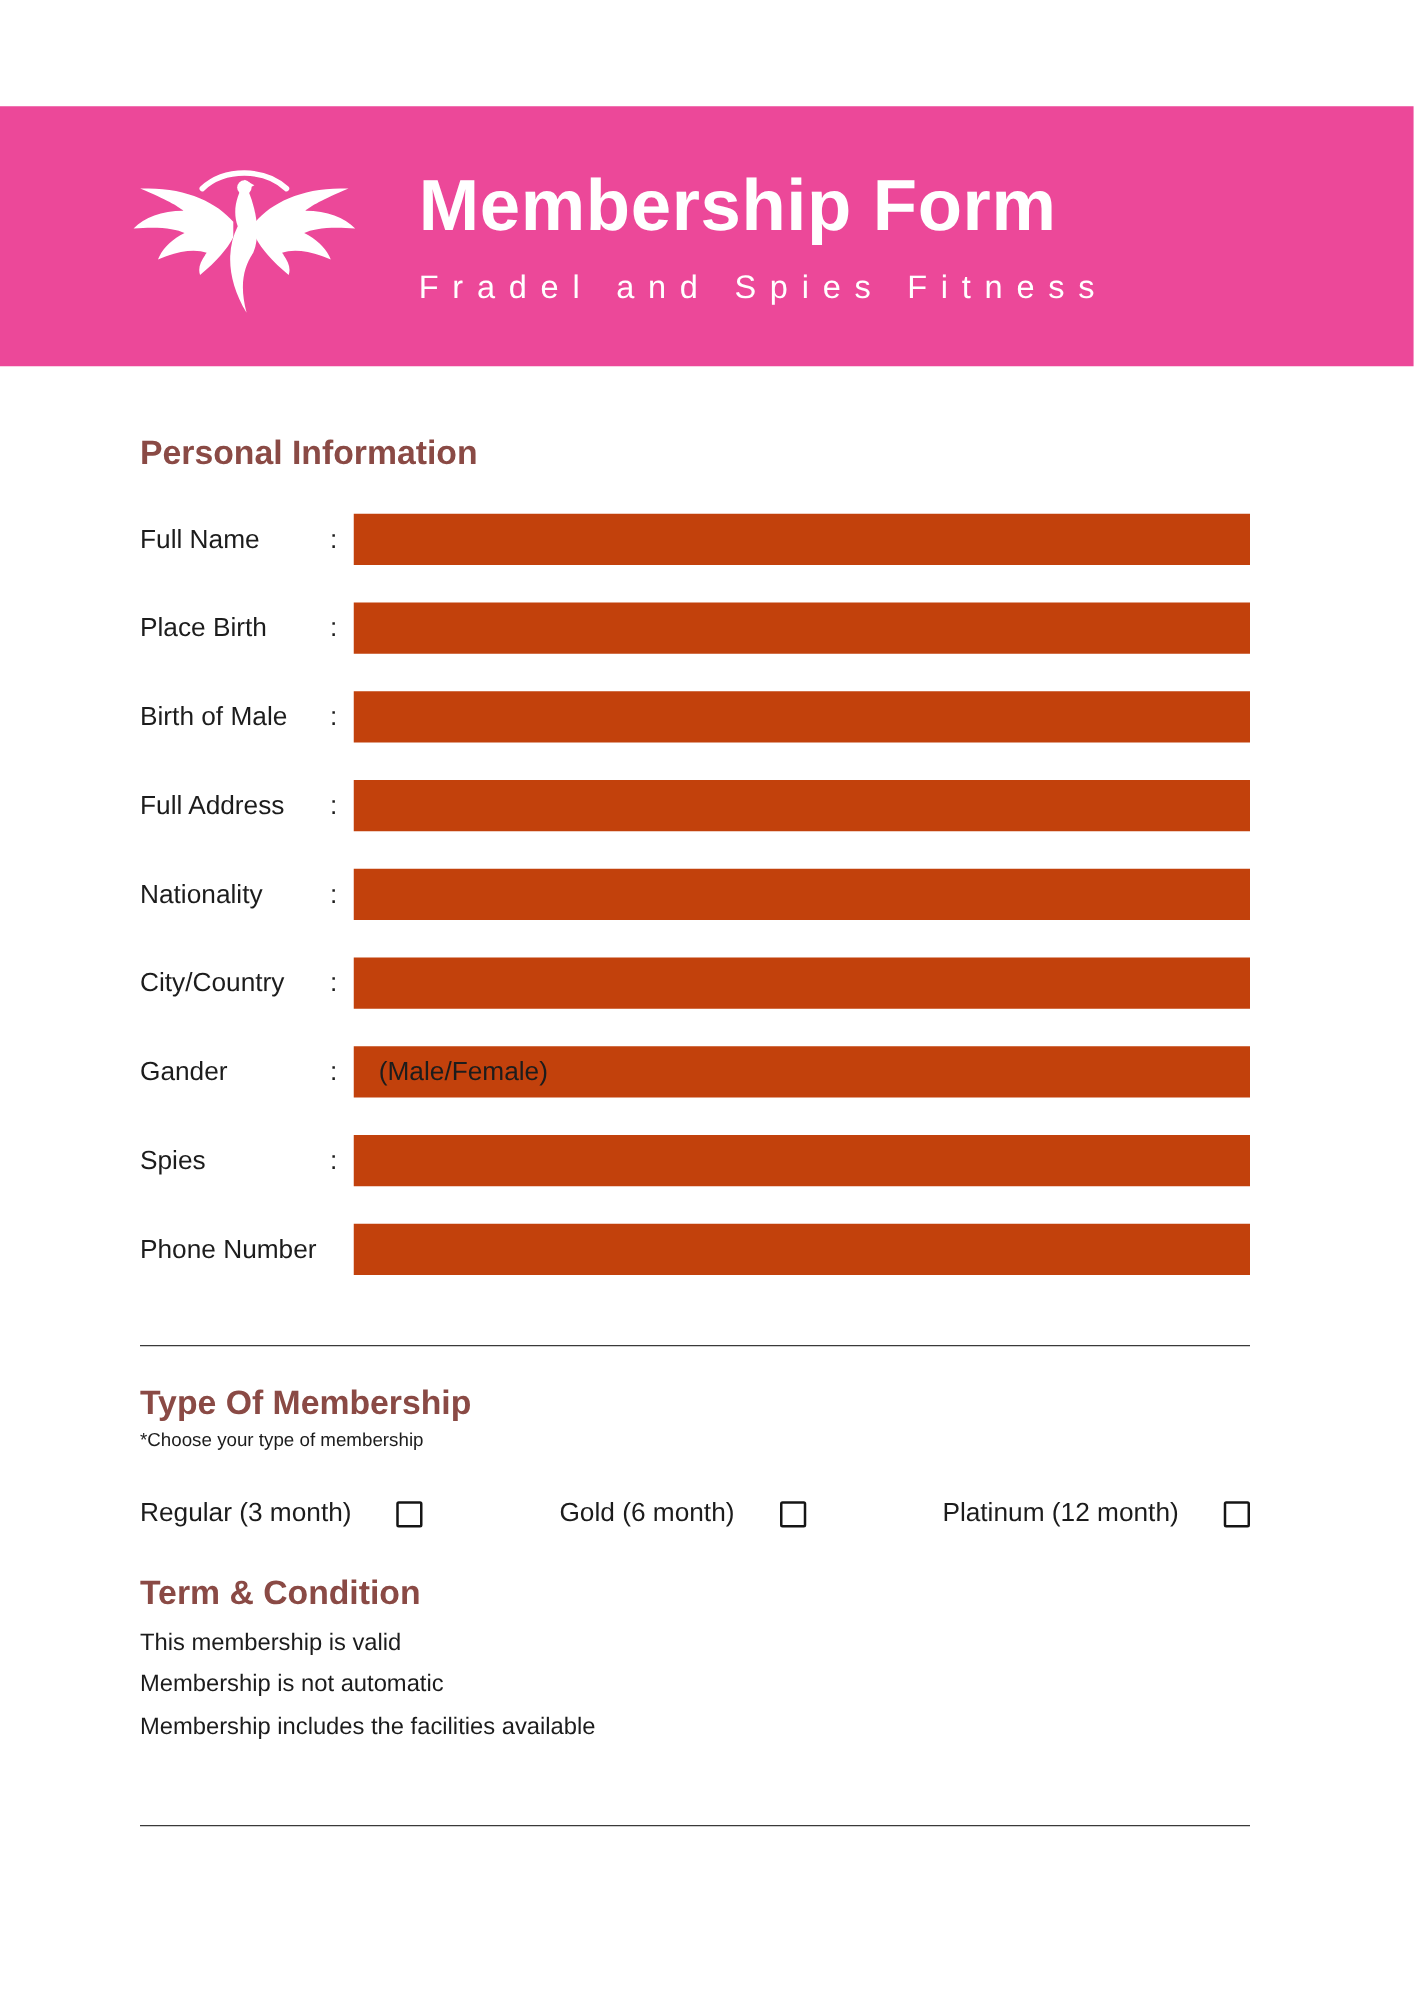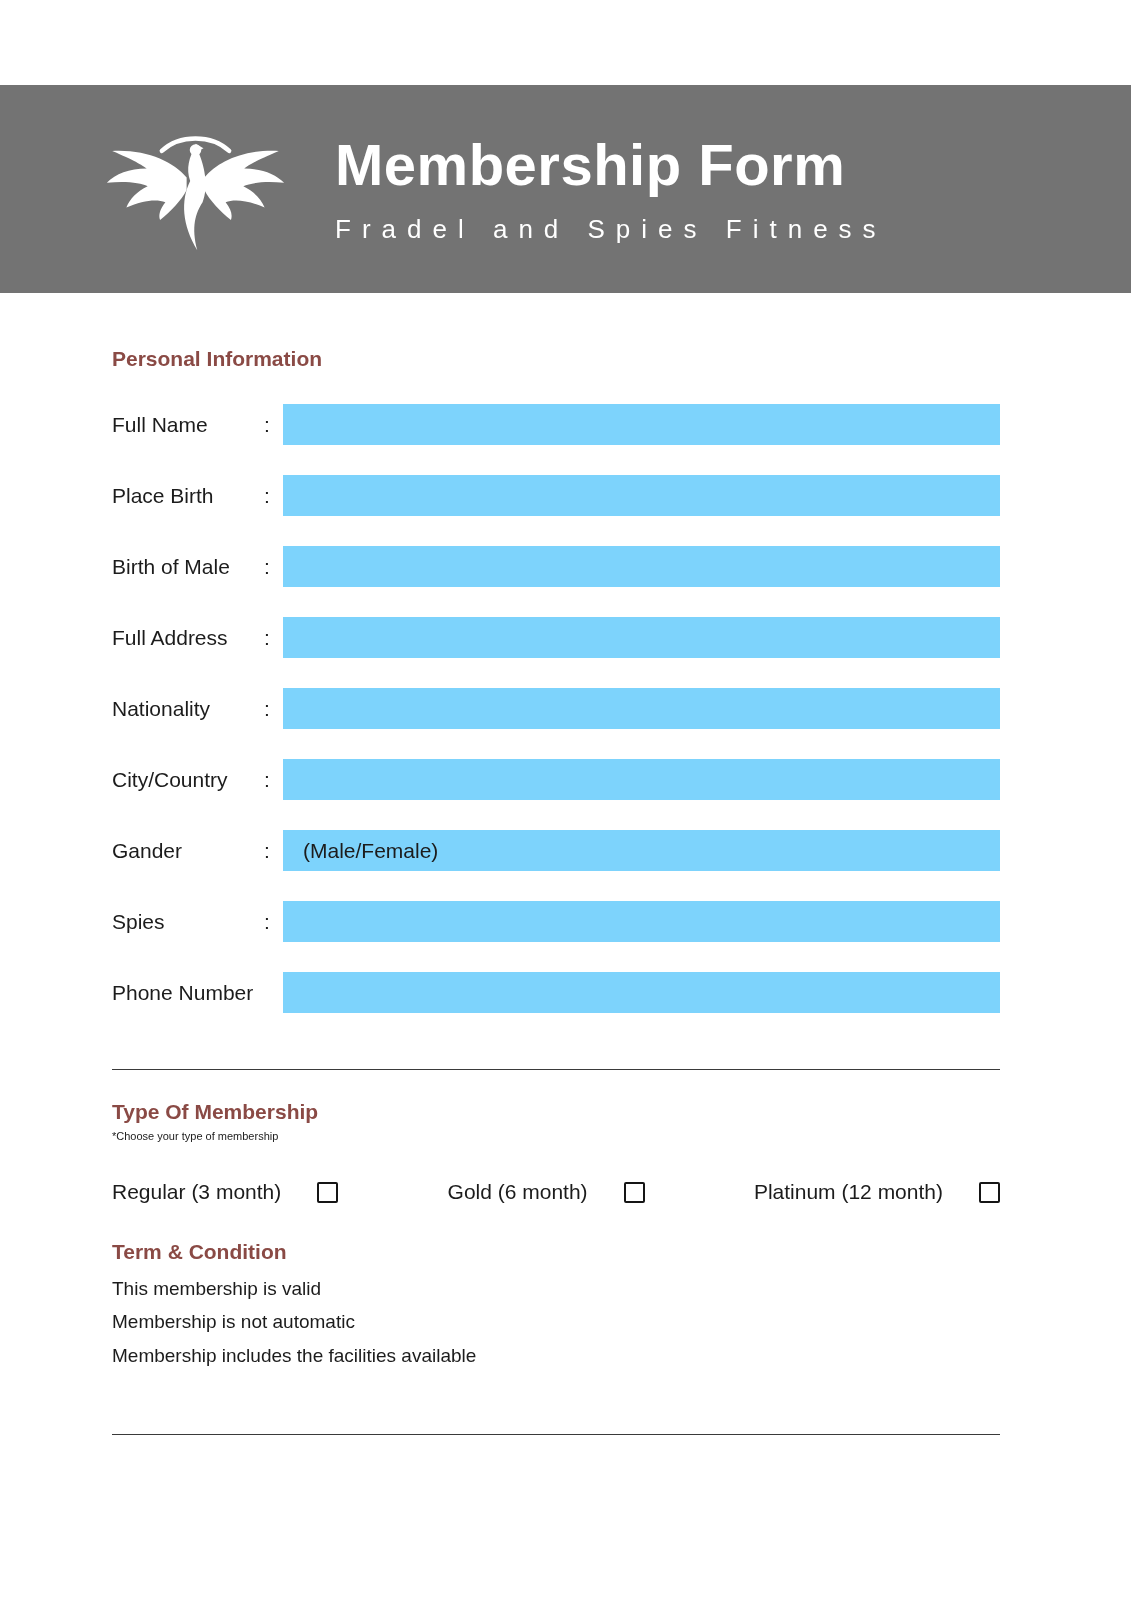--- a/index.html
+++ b/index.html
@@ -7,21 +7,21 @@
     width: 1131px;
     height: 1600px;
     background: #ffffff;
     font-family: "Liberation Sans", sans-serif;
     color: #1c1c1c;
     overflow: hidden;
   }
   .header {
     margin-top: 85px;
     height: 208px;
-    background: #737373;
+    background: #ec4899;
     display: flex;
     align-items: center;
     padding-left: 98px;
     box-sizing: border-box;
   }
   .logo { width: 195px; height: 162px; margin-right: 42px; flex: 0 0 auto; }
   .logo svg { width: 100%; height: 100%; display: block; }
   .header-text h1 {
     margin: 0;
     color: #ffffff;
@@ -35,49 +35,49 @@
     color: #ffffff;
     font-size: 26px;
     font-weight: 400;
     letter-spacing: 11px;
     margin-top: 18px;
     white-space: nowrap;
   }
   .content { padding: 0 131px 0 112px; }
   .section-heading {
     color: #8a4a45;
-    font-size: 21px;
+    font-size: 27px;
     font-weight: 700;
     margin: 0;
   }
   .personal-heading { margin-top: 54px; margin-bottom: 33px; }
   .field-row { display: flex; align-items: center; margin-bottom: 30px; }
   .field-label { width: 152px; font-size: 21px; flex: 0 0 auto; }
   .field-sep { width: 19px; font-size: 21px; flex: 0 0 auto; }
   .field-input {
     flex: 1;
     height: 41px;
-    background: #7dd3fc;
+    background: #c2410c;
     border: 0;
     outline: none;
     font-family: inherit;
     font-size: 21px;
     color: #1c1c1c;
     padding: 0 20px;
     box-sizing: border-box;
     min-width: 0;
   }
   .phone-row { margin-top: 18px; margin-bottom: 0; }
   .divider {
     border: none;
     border-top: 1px solid #3a3a3a;
     margin: 56px 0 0 0;
   }
   .membership-heading { margin-top: 30px; }
-  .note { font-size: 11px; margin: 6px 0 0 0; }
+  .note { font-size: 15px; margin: 6px 0 0 0; }
   .options-row {
     display: flex;
     align-items: center;
     justify-content: space-between;
     margin-top: 38px;
   }
   .option { display: flex; align-items: center; gap: 36px; font-size: 21px; cursor: pointer; }
   .checkbox {
     width: 21px;
     height: 21px;

